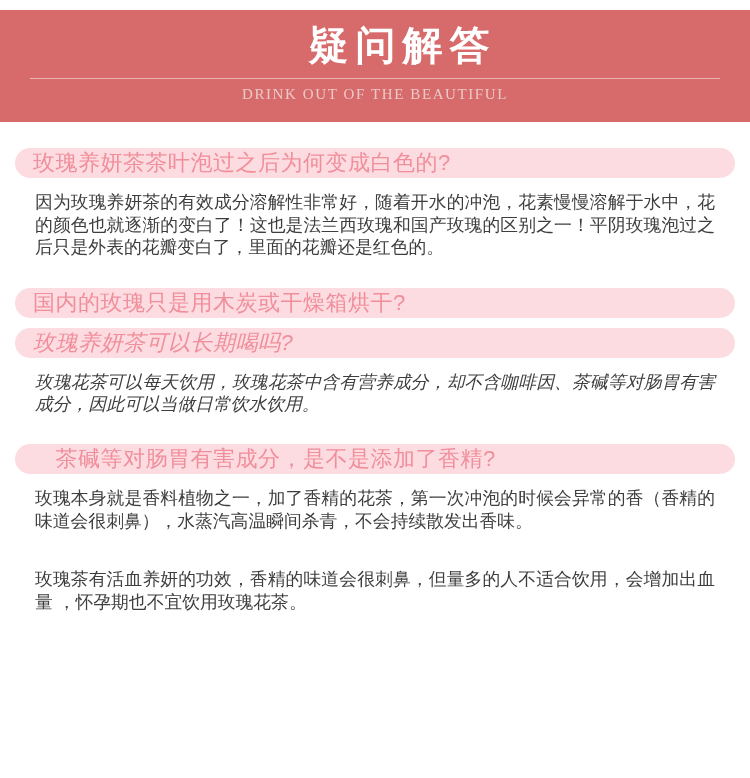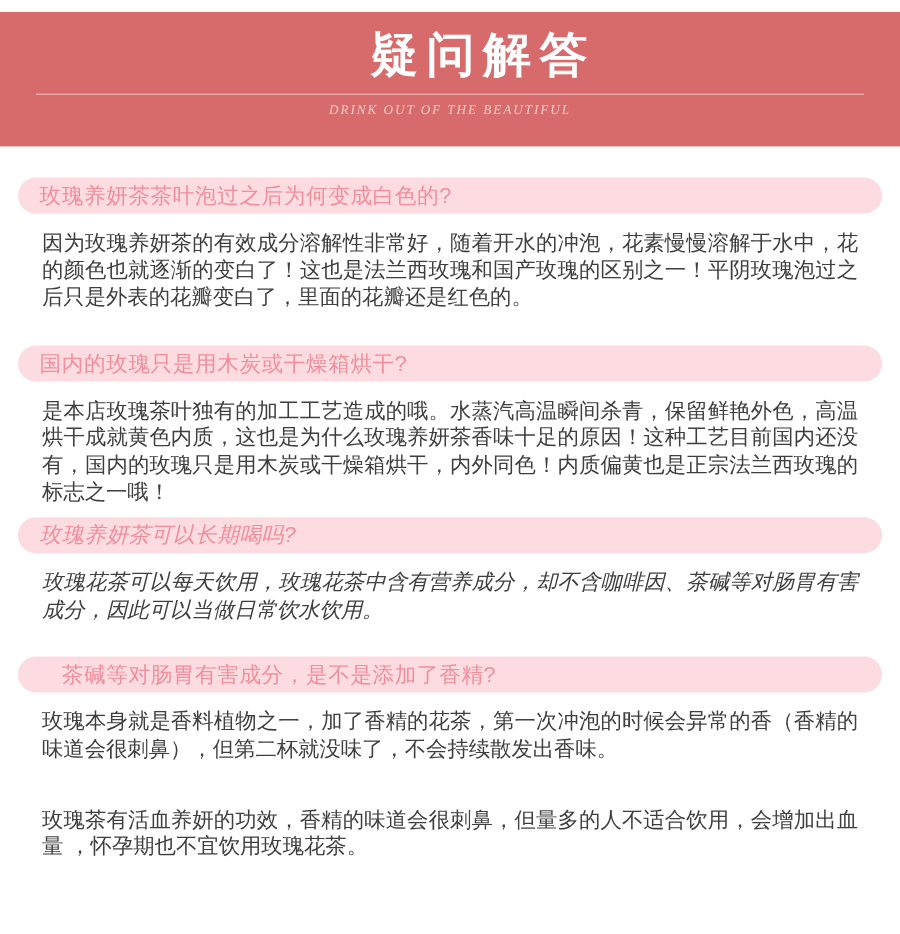--- a/index.html
+++ b/index.html
@@ -41,23 +41,22 @@
   .banner-divider {
     width: 690px;
     height: 1px;
     margin: 9px auto 0 auto;
     background: rgba(255, 255, 255, 0.5);
   }
   .banner-subtitle {
     margin-top: 7px;
     color: #ecc9c9;
     font-family: "Liberation Serif", "DejaVu Serif", serif;
-    font-size: 11px;
+    font-size: 15px;
     letter-spacing: 1.6px;
-    font-style: italic;
   }
   
   .qa-list {
     padding: 0 15px;
   }
   .qa-block { margin-top: 26px; }
   .qa-block:nth-child(2) { margin-top: 29px; }
   .qa-block:nth-child(3) { margin-top: 10px; font-style: italic; }
   .qa-block:nth-child(4) { margin-top: 28px; }
   .qa-block:nth-child(5) { margin-top: 36px; }
@@ -66,21 +65,21 @@
     line-height: 30px;
     background: #fcdbe1;
     border-radius: 15px;
     padding-left: 18px;
     box-sizing: border-box;
     overflow: hidden;
     white-space: nowrap;
   }
   .question-text {
     color: #f08f9b;
-    font-size: 18px;
+    font-size: 22px;
     letter-spacing: 0.5px;
   }
   .answer-text {
     margin: 13px 15px 0 20px;
     width: 680px;
     color: #3e3e3e;
     font-size: 17.8px;
     line-height: 22.6px;
     text-align: justify;
     word-break: break-all;
@@ -103,35 +102,34 @@
       <div class="question-pill">
         <span class="question-text">玫瑰养妍茶茶叶泡过之后为何变成白色的?</span>
       </div>
       <p class="answer-text">因为玫瑰养妍茶的有效成分溶解性非常好，随着开水的冲泡，花素慢慢溶解于水中，花的颜色也就逐渐的变白了！这也是法兰西玫瑰和国产玫瑰的区别之一！平阴玫瑰泡过之后只是外表的花瓣变白了，里面的花瓣还是红色的。</p>
     </div>
 
     <div class="qa-block">
       <div class="question-pill">
         <span class="question-text">国内的玫瑰只是用木炭或干燥箱烘干?</span>
       </div>
-      <p class="answer-text">是本店玫瑰茶叶独有的加工工艺造成的哦。水蒸汽高温瞬间杀青，保留鲜艳外色，高温烘干成就黄色内质，这也是为什么玫瑰养妍茶香味十足的原因！这种工艺目前国内还没有，国内的玫瑰只是用木炭或干燥箱烘干，内外同色！内质偏黄也是正宗法兰西玫瑰的标志之一哦！</p>
     </div>
 
     <div class="qa-block">
       <div class="question-pill">
         <span class="question-text">玫瑰养妍茶可以长期喝吗?</span>
       </div>
       <p class="answer-text">玫瑰花茶可以每天饮用，玫瑰花茶中含有营养成分，却不含咖啡因、茶碱等对肠胃有害成分，因此可以当做日常饮水饮用。</p>
     </div>
 
     <div class="qa-block">
       <div class="question-pill">
         <span class="question-text">　茶碱等对肠胃有害成分，是不是添加了香精?</span>
       </div>
-      <p class="answer-text">玫瑰本身就是香料植物之一，加了香精的花茶，第一次冲泡的时候会异常的香（香精的味道会很刺鼻），但第二杯就没味了，不会持续散发出香味。</p>
+      <p class="answer-text">玫瑰本身就是香料植物之一，加了香精的花茶，第一次冲泡的时候会异常的香（香精的味道会很刺鼻），水蒸汽高温瞬间杀青，不会持续散发出香味。</p>
     </div>
 
     <div class="qa-block">
       <p class="answer-text">玫瑰茶有活血养妍的功效，香精的味道会很刺鼻，但量多的人不适合饮用，会增加出血量 ，怀孕期也不宜饮用玫瑰花茶。</p>
     </div>
 
   </div>
 </div>
 
 </body></html>

